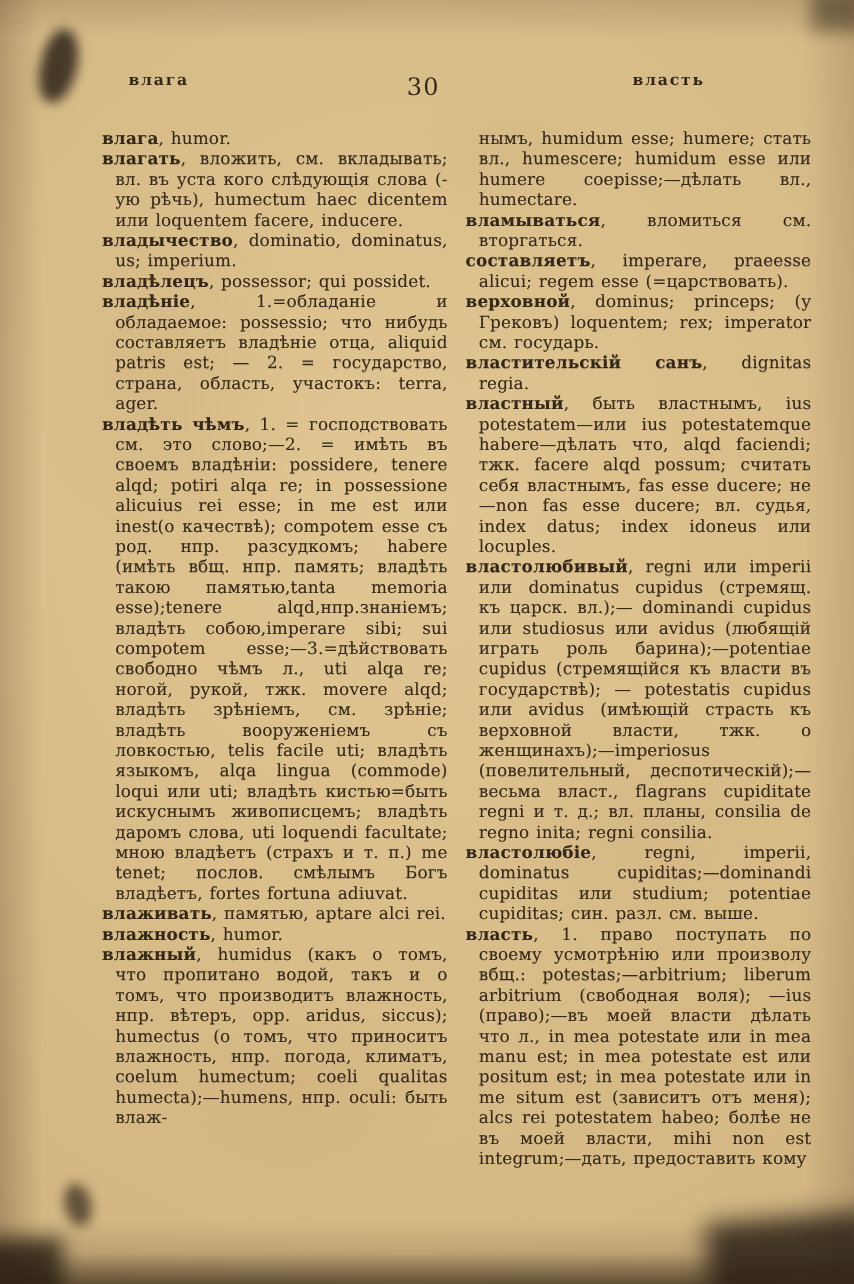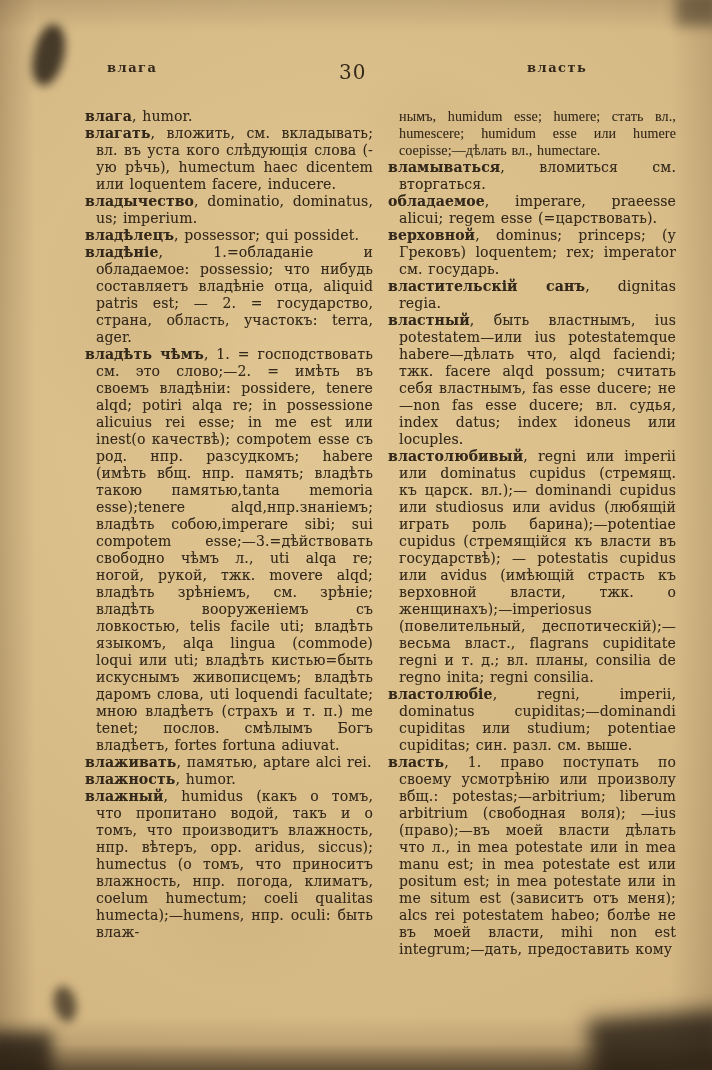--- a/index.html
+++ b/index.html
@@ -56,21 +56,21 @@
     margin: 0;
     font-size: 14px;
     line-height: 17px;
     letter-spacing: 0.15px;
     word-spacing: 1px;
     text-align: justify;
     text-indent: -11px;
     padding-left: 11px;
     text-shadow: 0.2px 0.2px 0 rgba(46,36,22,0.25);
   }
-  p.entry.cont { text-indent: 0; font-family: Liberation Serif, serif; }
+  p.entry.cont { text-indent: 0; }
   .hw { font-weight: bold; }
 </style>
 </head>
 <body>
 
 <div class="paper"></div>
 <div class="mottle"></div>
 <div class="blot blot-tl"></div>
 <div class="blot blot-tr"></div>
 <div class="blot blot-bl-dot"></div>
@@ -92,21 +92,21 @@
     <p class="entry"><span class="hw">владѣлецъ</span><span>, possessor; qui possidet.</span></p>
     <p class="entry"><span class="hw">владѣніе</span><span>, 1.=обладаніе и обладаемое: possessio; что нибудь составляетъ владѣніе отца, aliquid patris est; — 2. = государство, страна, область, участокъ: terra, ager.</span></p>
     <p class="entry"><span class="hw">владѣть чѣмъ</span><span>, 1. = господствовать см. это слово;—2. = имѣть въ своемъ владѣніи: possidere, tenere alqd; potiri alqa re; in possessione alicuius rei esse; in me est или inest(о качествѣ); compotem esse съ род. нпр. разсудкомъ; habere (имѣть вбщ. нпр. память; владѣть такою памятью,tanta memoria esse);tenere alqd,нпр.знаніемъ; владѣть собою,imperare sibi; sui compotem esse;—3.=дѣйствовать свободно чѣмъ л., uti alqa re; ногой, рукой, тжк. movere alqd; владѣть зрѣніемъ, см. зрѣніе; владѣть вооруженіемъ съ ловкостью, telis facile uti; владѣть языкомъ, alqa lingua (commode) loqui или uti; владѣть кистью=быть искуснымъ живописцемъ; владѣть даромъ слова, uti loquendi facultate; мною владѣетъ (страхъ и т. п.) me tenet; послов. смѣлымъ Богъ владѣетъ, fortes fortuna adiuvat.</span></p>
     <p class="entry"><span class="hw">влаживать</span><span>, памятью, aptare alci rei.</span></p>
     <p class="entry"><span class="hw">влажность</span><span>, humor.</span></p>
     <p class="entry"><span class="hw">влажный</span><span>, humidus (какъ о томъ, что пропитано водой, такъ и о томъ, что производитъ влажность, нпр. вѣтеръ, opp. aridus, siccus); humectus (о томъ, что приноситъ влажность, нпр. погода, климатъ, coelum humectum; coeli qualitas humecta);—humens, нпр. oculi: быть влаж-</span></p>
   </div>
   <div class="col">
     <p class="entry cont"><span class="hw"></span><span>нымъ, humidum esse; humere; стать вл., humescere; humidum esse или humere coepisse;—дѣлать вл., humectare.</span></p>
     <p class="entry"><span class="hw">вламываться</span><span>, вломиться см. вторгаться.</span></p>
-    <p class="entry"><span class="hw">обладаемое</span><span>, imperare, praeesse alicui; regem esse (=царствовать).</span></p>
+    <p class="entry"><span class="hw">составляетъ</span><span>, imperare, praeesse alicui; regem esse (=царствовать).</span></p>
     <p class="entry"><span class="hw">верховной</span><span>, dominus; princeps; (у Грековъ) loquentem; rex; imperator см. государь.</span></p>
     <p class="entry"><span class="hw">властительскій санъ</span><span>, dignitas regia.</span></p>
     <p class="entry"><span class="hw">властный</span><span>, быть властнымъ, ius potestatem—или ius potestatemque habere—дѣлать что, alqd faciendi; тжк. facere alqd possum; считать себя властнымъ, fas esse ducere; не—non fas esse ducere; вл. судья, index datus; index idoneus или locuples.</span></p>
     <p class="entry"><span class="hw">властолюбивый</span><span>, regni или imperii или dominatus cupidus (стремящ. къ царск. вл.);— dominandi cupidus или studiosus или avidus (любящій играть роль барина);—potentiae cupidus (стремящійся къ власти въ государствѣ); — potestatis cupidus или avidus (имѣющій страсть къ верховной власти, тжк. о женщинахъ);—imperiosus (повелительный, деспотическій);—весьма власт., flagrans cupiditate regni и т. д.; вл. планы, consilia de regno inita; regni consilia.</span></p>
     <p class="entry"><span class="hw">властолюбіе</span><span>, regni, imperii, dominatus cupiditas;—dominandi cupiditas или studium; potentiae cupiditas; син. разл. см. выше.</span></p>
     <p class="entry"><span class="hw">власть</span><span>, 1. право поступать по своему усмотрѣнію или произволу вбщ.: potestas;—arbitrium; liberum arbitrium (свободная воля); —ius (право);—въ моей власти дѣлать что л., in mea potestate или in mea manu est; in mea potestate est или positum est; in mea potestate или in me situm est (зависитъ отъ меня); alcs rei potestatem habeo; болѣе не въ моей власти, mihi non est integrum;—дать, предоставить кому</span></p>
   </div>
 </div>
 
 </body></html>

